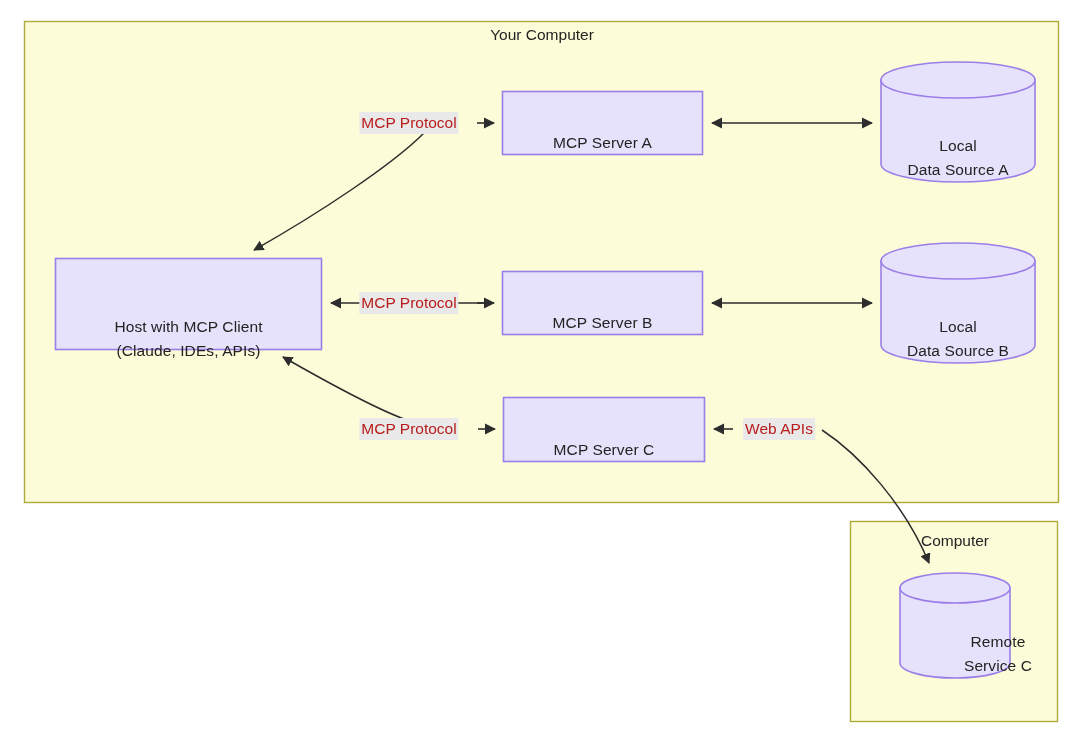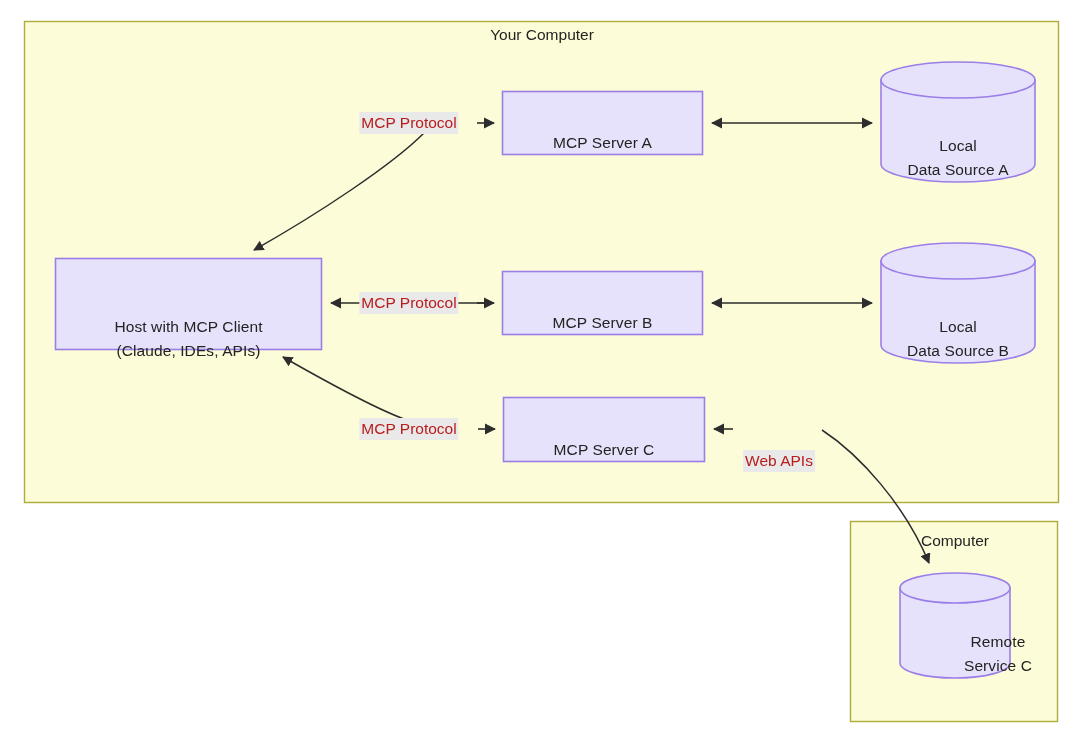--- a/index.html
+++ b/index.html
@@ -153,15 +153,15 @@
     <span>Remote</span>
     <span>Service C</span>
   </div>
 
   <div class="edge-label" style="left:409px; top:123px;">MCP Protocol</div>
 
   <div class="edge-label" style="left:409px; top:303px;">MCP Protocol</div>
 
   <div class="edge-label" style="left:409px; top:429px;">MCP Protocol</div>
 
-  <div class="edge-label" style="left:779px; top:429px;margin-top:32px;">Web APIs</div>
+  <div class="edge-label" style="left:779px; top:429px;">Web APIs</div>
 
 </div>
 
 </body></html>

